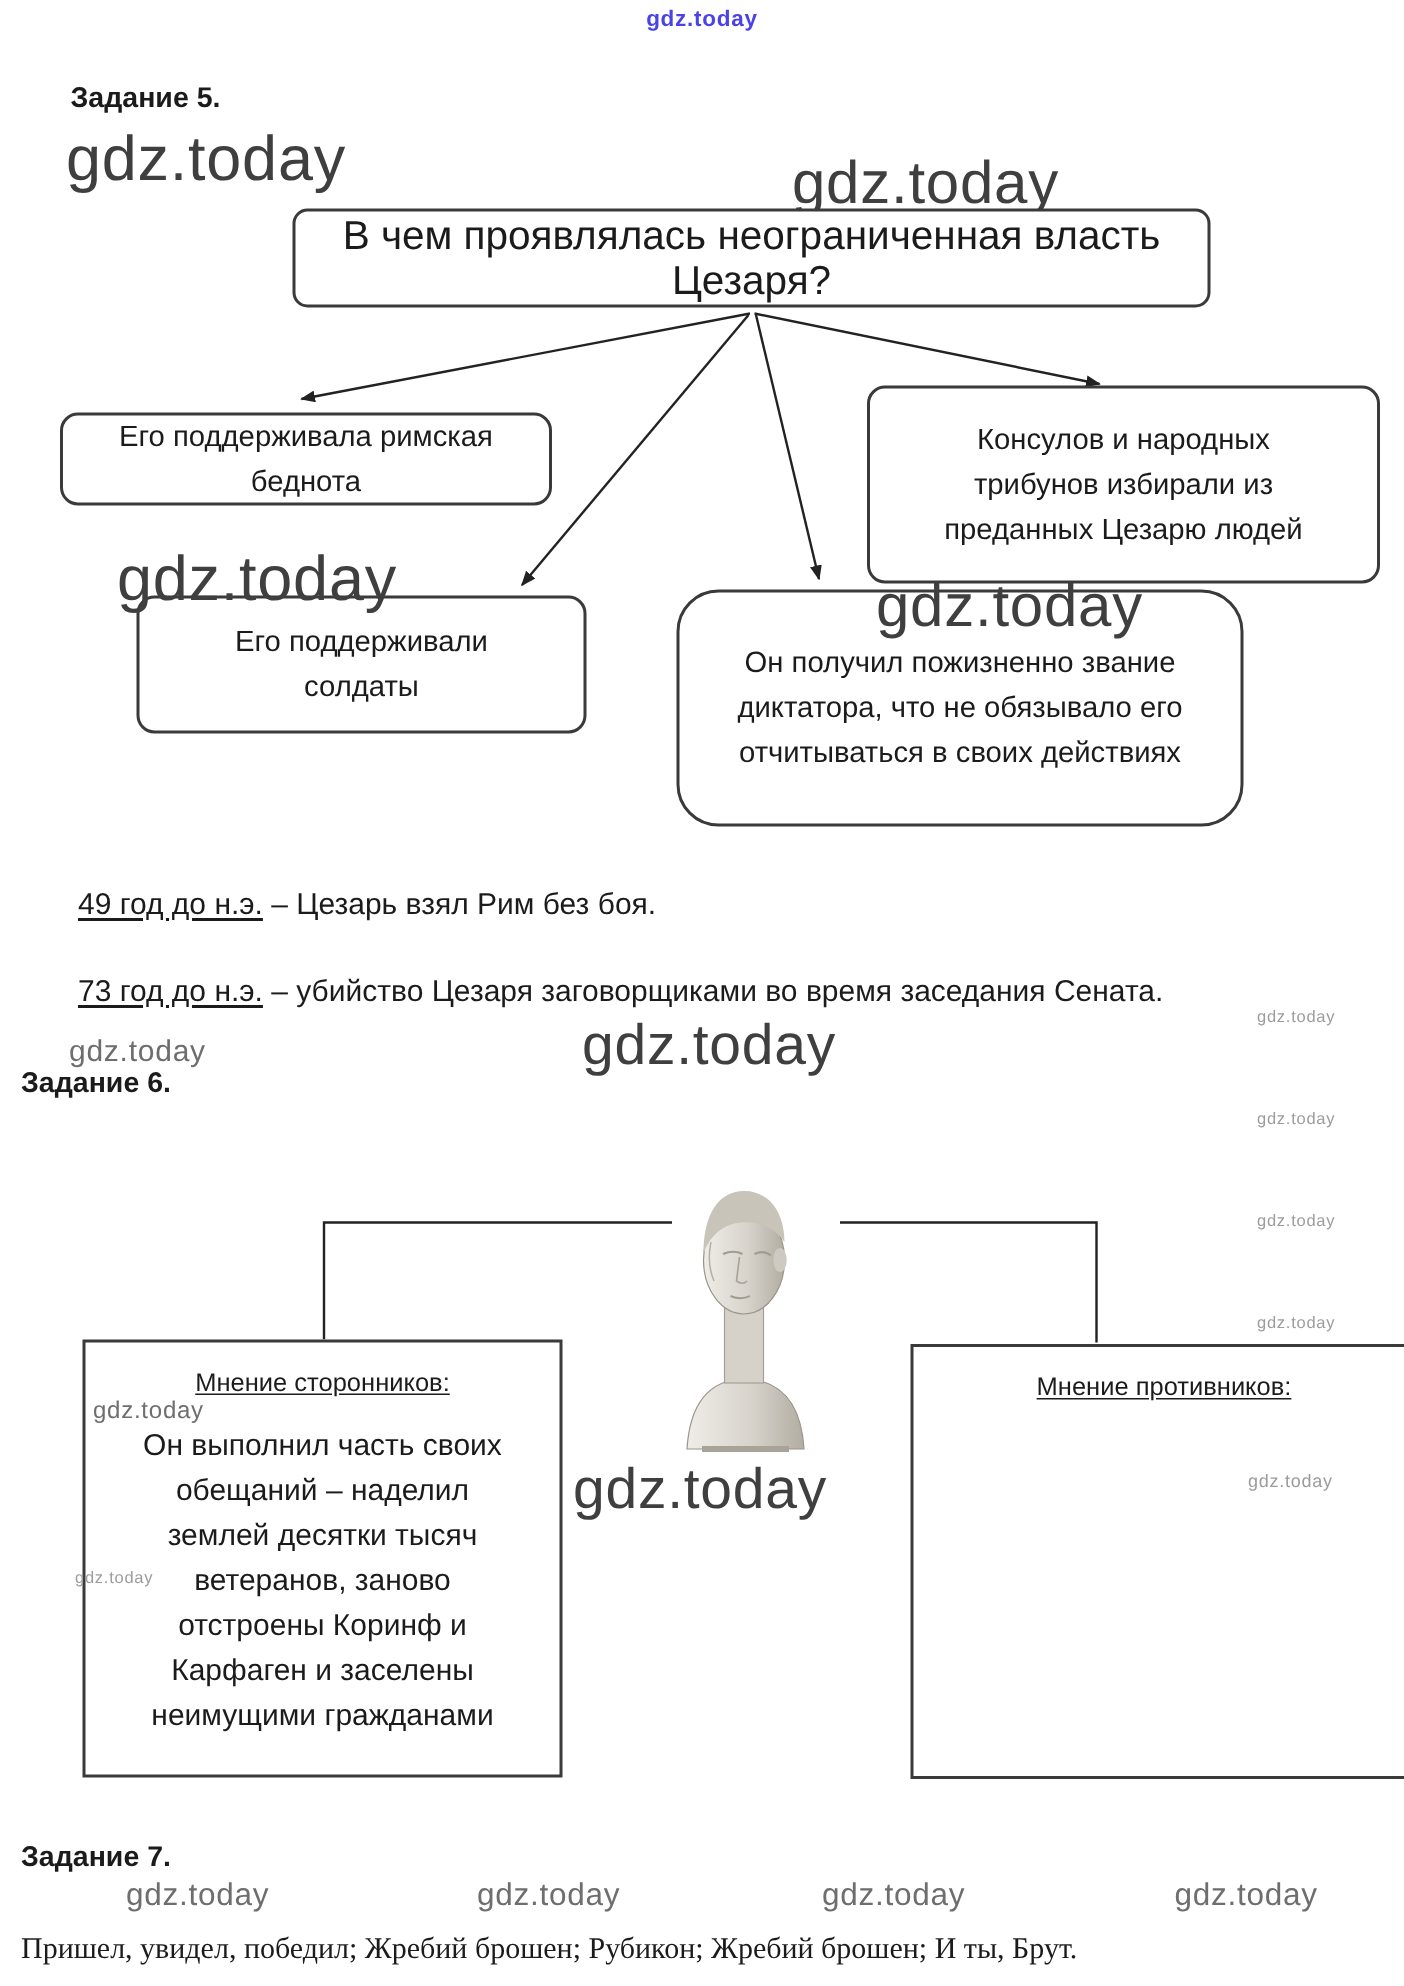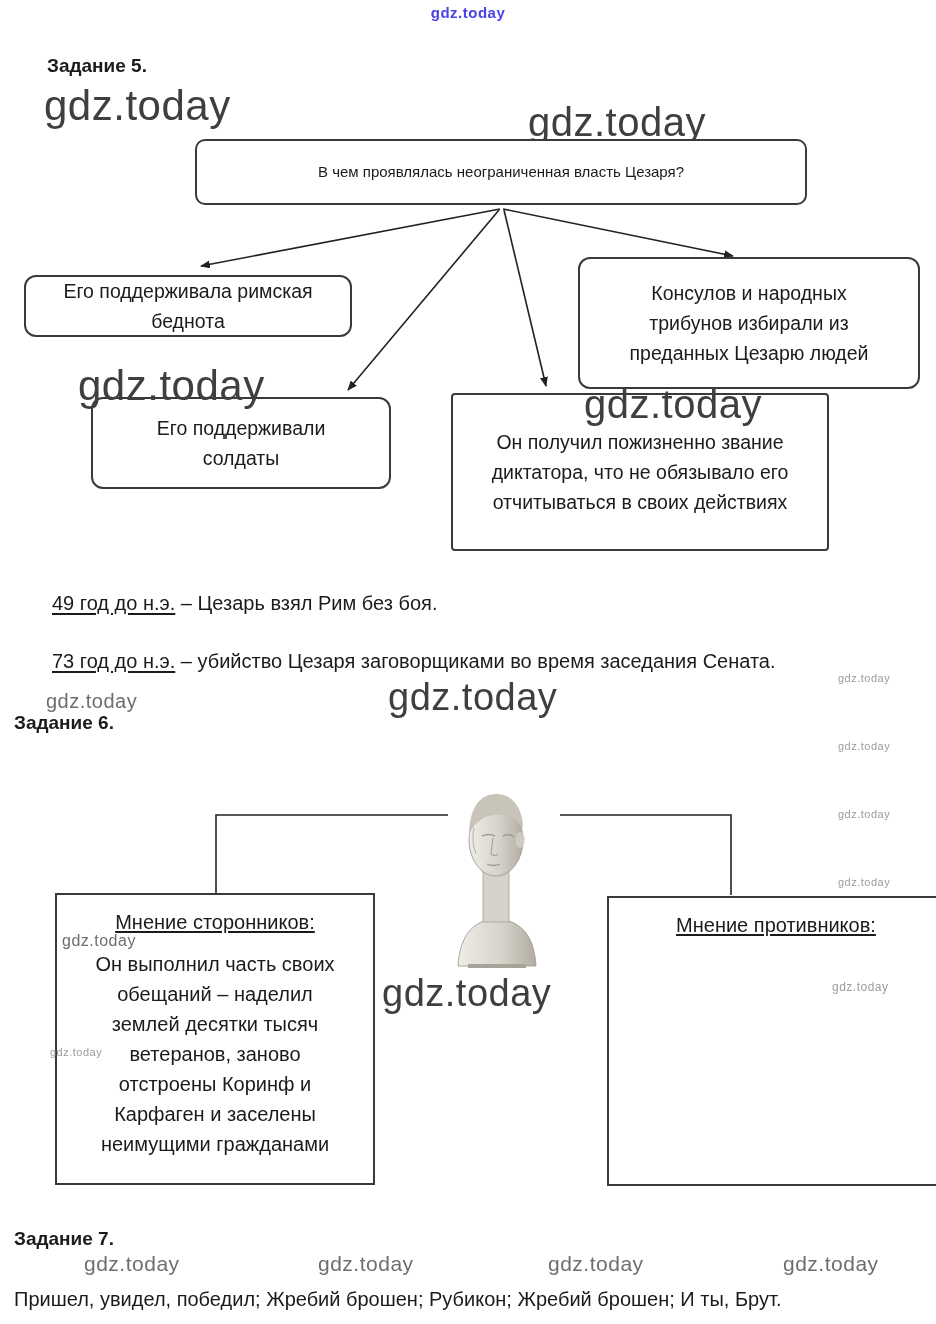--- a/index.html
+++ b/index.html
@@ -23,41 +23,41 @@
   .rbox {
     position:absolute;
     border:2px solid var(--border,#3a3a3a);
     border-radius:12px;
     display:flex; align-items:center; justify-content:center;
     text-align:center;
     font-size:19.5px; line-height:30px;
     padding:6px 14px;
     background:#fff;
   }
-  .qbox { font-size:15px; border-radius:10px; }
+  .qbox { font-size:27px; border-radius:10px; }
 
   .sbox {
     position:absolute;
     border:2px solid var(--border,#3a3a3a);
     text-align:center;
     font-size:20px; line-height:30px;
     padding:12px 8px 8px 8px;
     background:#fff;
   }
   .sbox .title {
     text-decoration:underline;
     text-underline-offset:2px;
-    font-size:20px;
+    font-size:17px;
     margin-bottom:12px;
   }
 
   .fact { position:absolute; font-size:20px;margin-left:38px; }
   .fact .date { text-decoration:underline; text-underline-offset:3px; }
 
-  .bodyline { position:absolute; font-size:20px; }
+  .bodyline { position:absolute; font-size:20px;font-family:Liberation Serif, serif; }
 
   svg.overlay { position:absolute; left:0; top:0; pointer-events:none; }
   .bust { position:absolute; left:438px; top:778px; }
 </style>
 </head>
 <body>
 
 <div class="page">
 
   <div class="wm wm-blue" style="left:50%;top:4px;transform:translateX(-50%);font-size:15px">gdz.today</div>
@@ -80,34 +80,34 @@
       <line x1="503" y1="209" x2="733" y2="256" marker-end="url(#ah)"></line>
       <polyline points="216,893 216,815 448,815"></polyline>
       <polyline points="560,815 731,815 731,895"></polyline>
     </g>
   </svg>
 
   <div class="rbox qbox" style="left:195px;top:139px;width:612px;height:66px">
     <span class="pre">В чем проявлялась неограниченная власть Цезаря?</span>
   </div>
 
-  <div class="rbox" style="left:24px;top:275px;width:328px;height:62px">
+  <div class="rbox" style="left:40px;top:275px;width:328px;height:62px">
     <span class="pre">Его поддерживала римская
 беднота</span>
   </div>
   <div class="rbox" style="left:578px;top:257px;width:342px;height:132px">
     <span class="pre">Консулов и народных
 трибунов избирали из
 преданных Цезарю людей</span>
   </div>
   <div class="rbox" style="left:91px;top:397px;width:300px;height:92px">
     <span class="pre">Его поддерживали
 солдаты</span>
   </div>
-  <div class="rbox" style="left:451px;top:393px;width:378px;height:158px;border-radius:4px">
+  <div class="rbox" style="left:451px;top:393px;width:378px;height:158px;border-radius:28px">
     <span class="pre">Он получил пожизненно звание
 диктатора, что не обязывало его
 отчитываться в своих действиях</span>
   </div>
 
   <div class="wm wm-dark" style="left:78px;top:362px;font-size:42px">gdz.today</div>
   <div class="wm wm-dark" style="left:584px;top:382px;font-size:40px">gdz.today</div>
 
   <div class="fact" style="left:14px;top:592px">
     <span class="date">49 год до н.э.</span><span> – Цезарь взял Рим без боя.</span>

